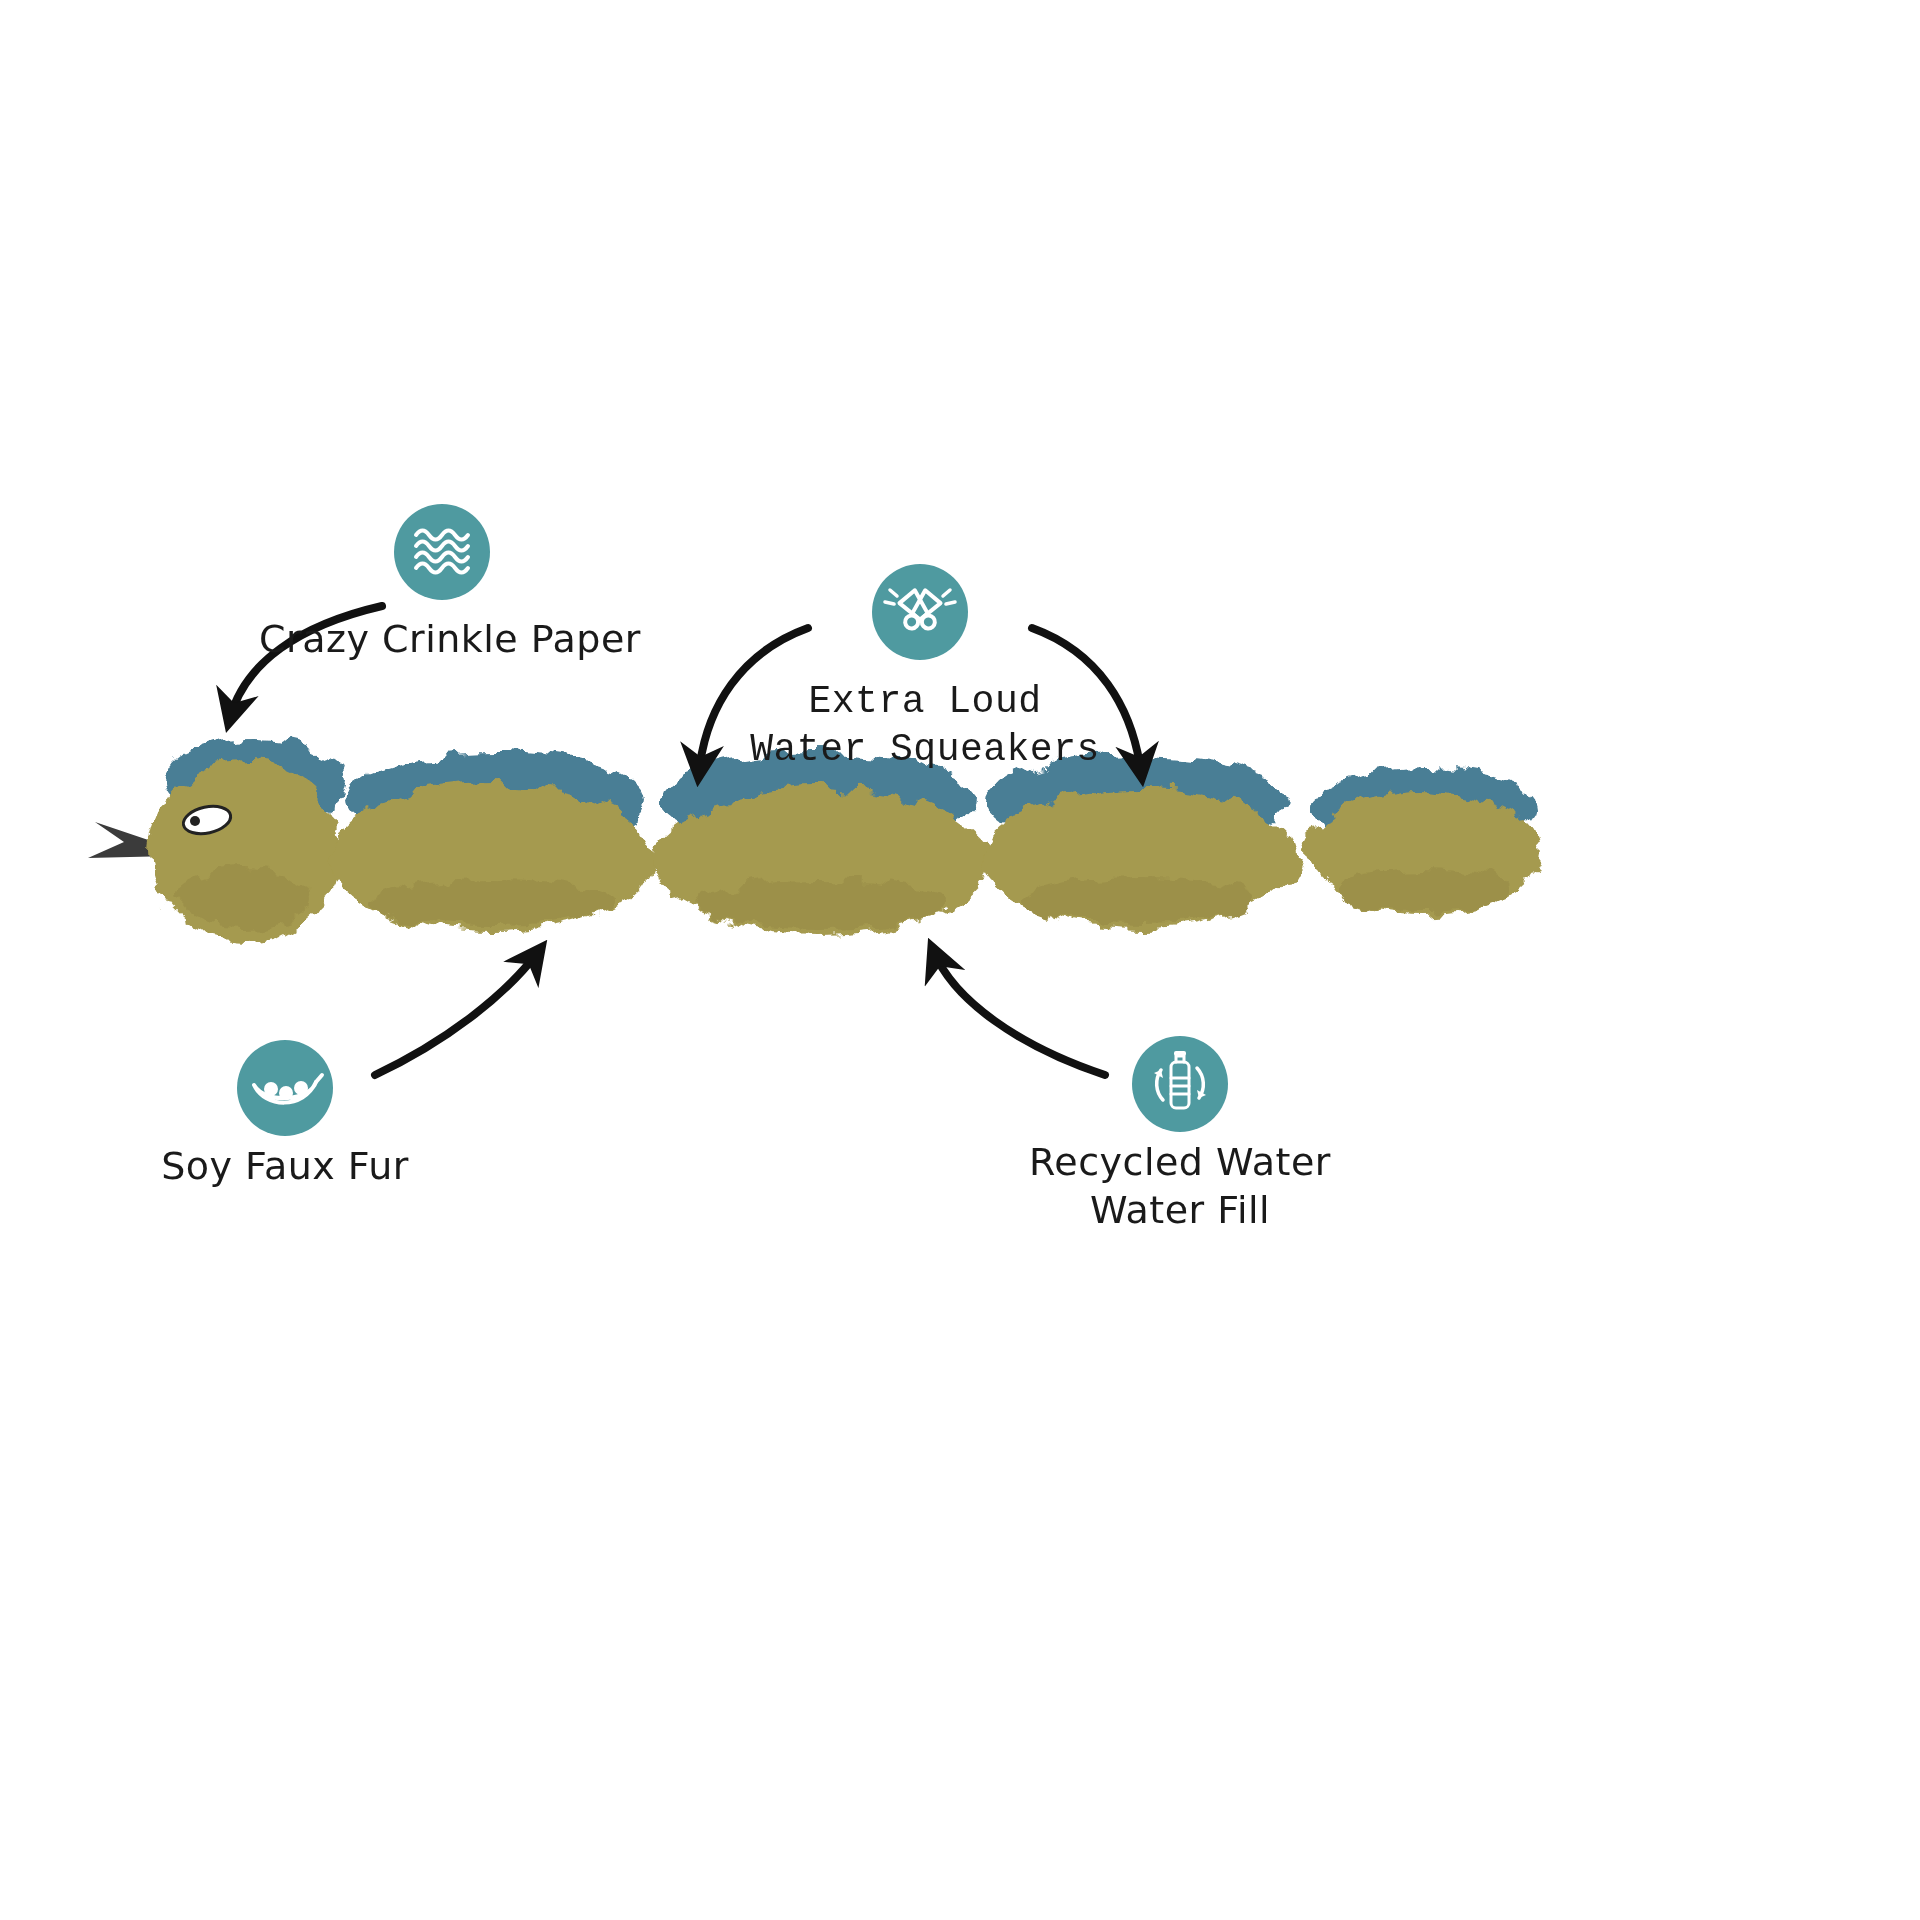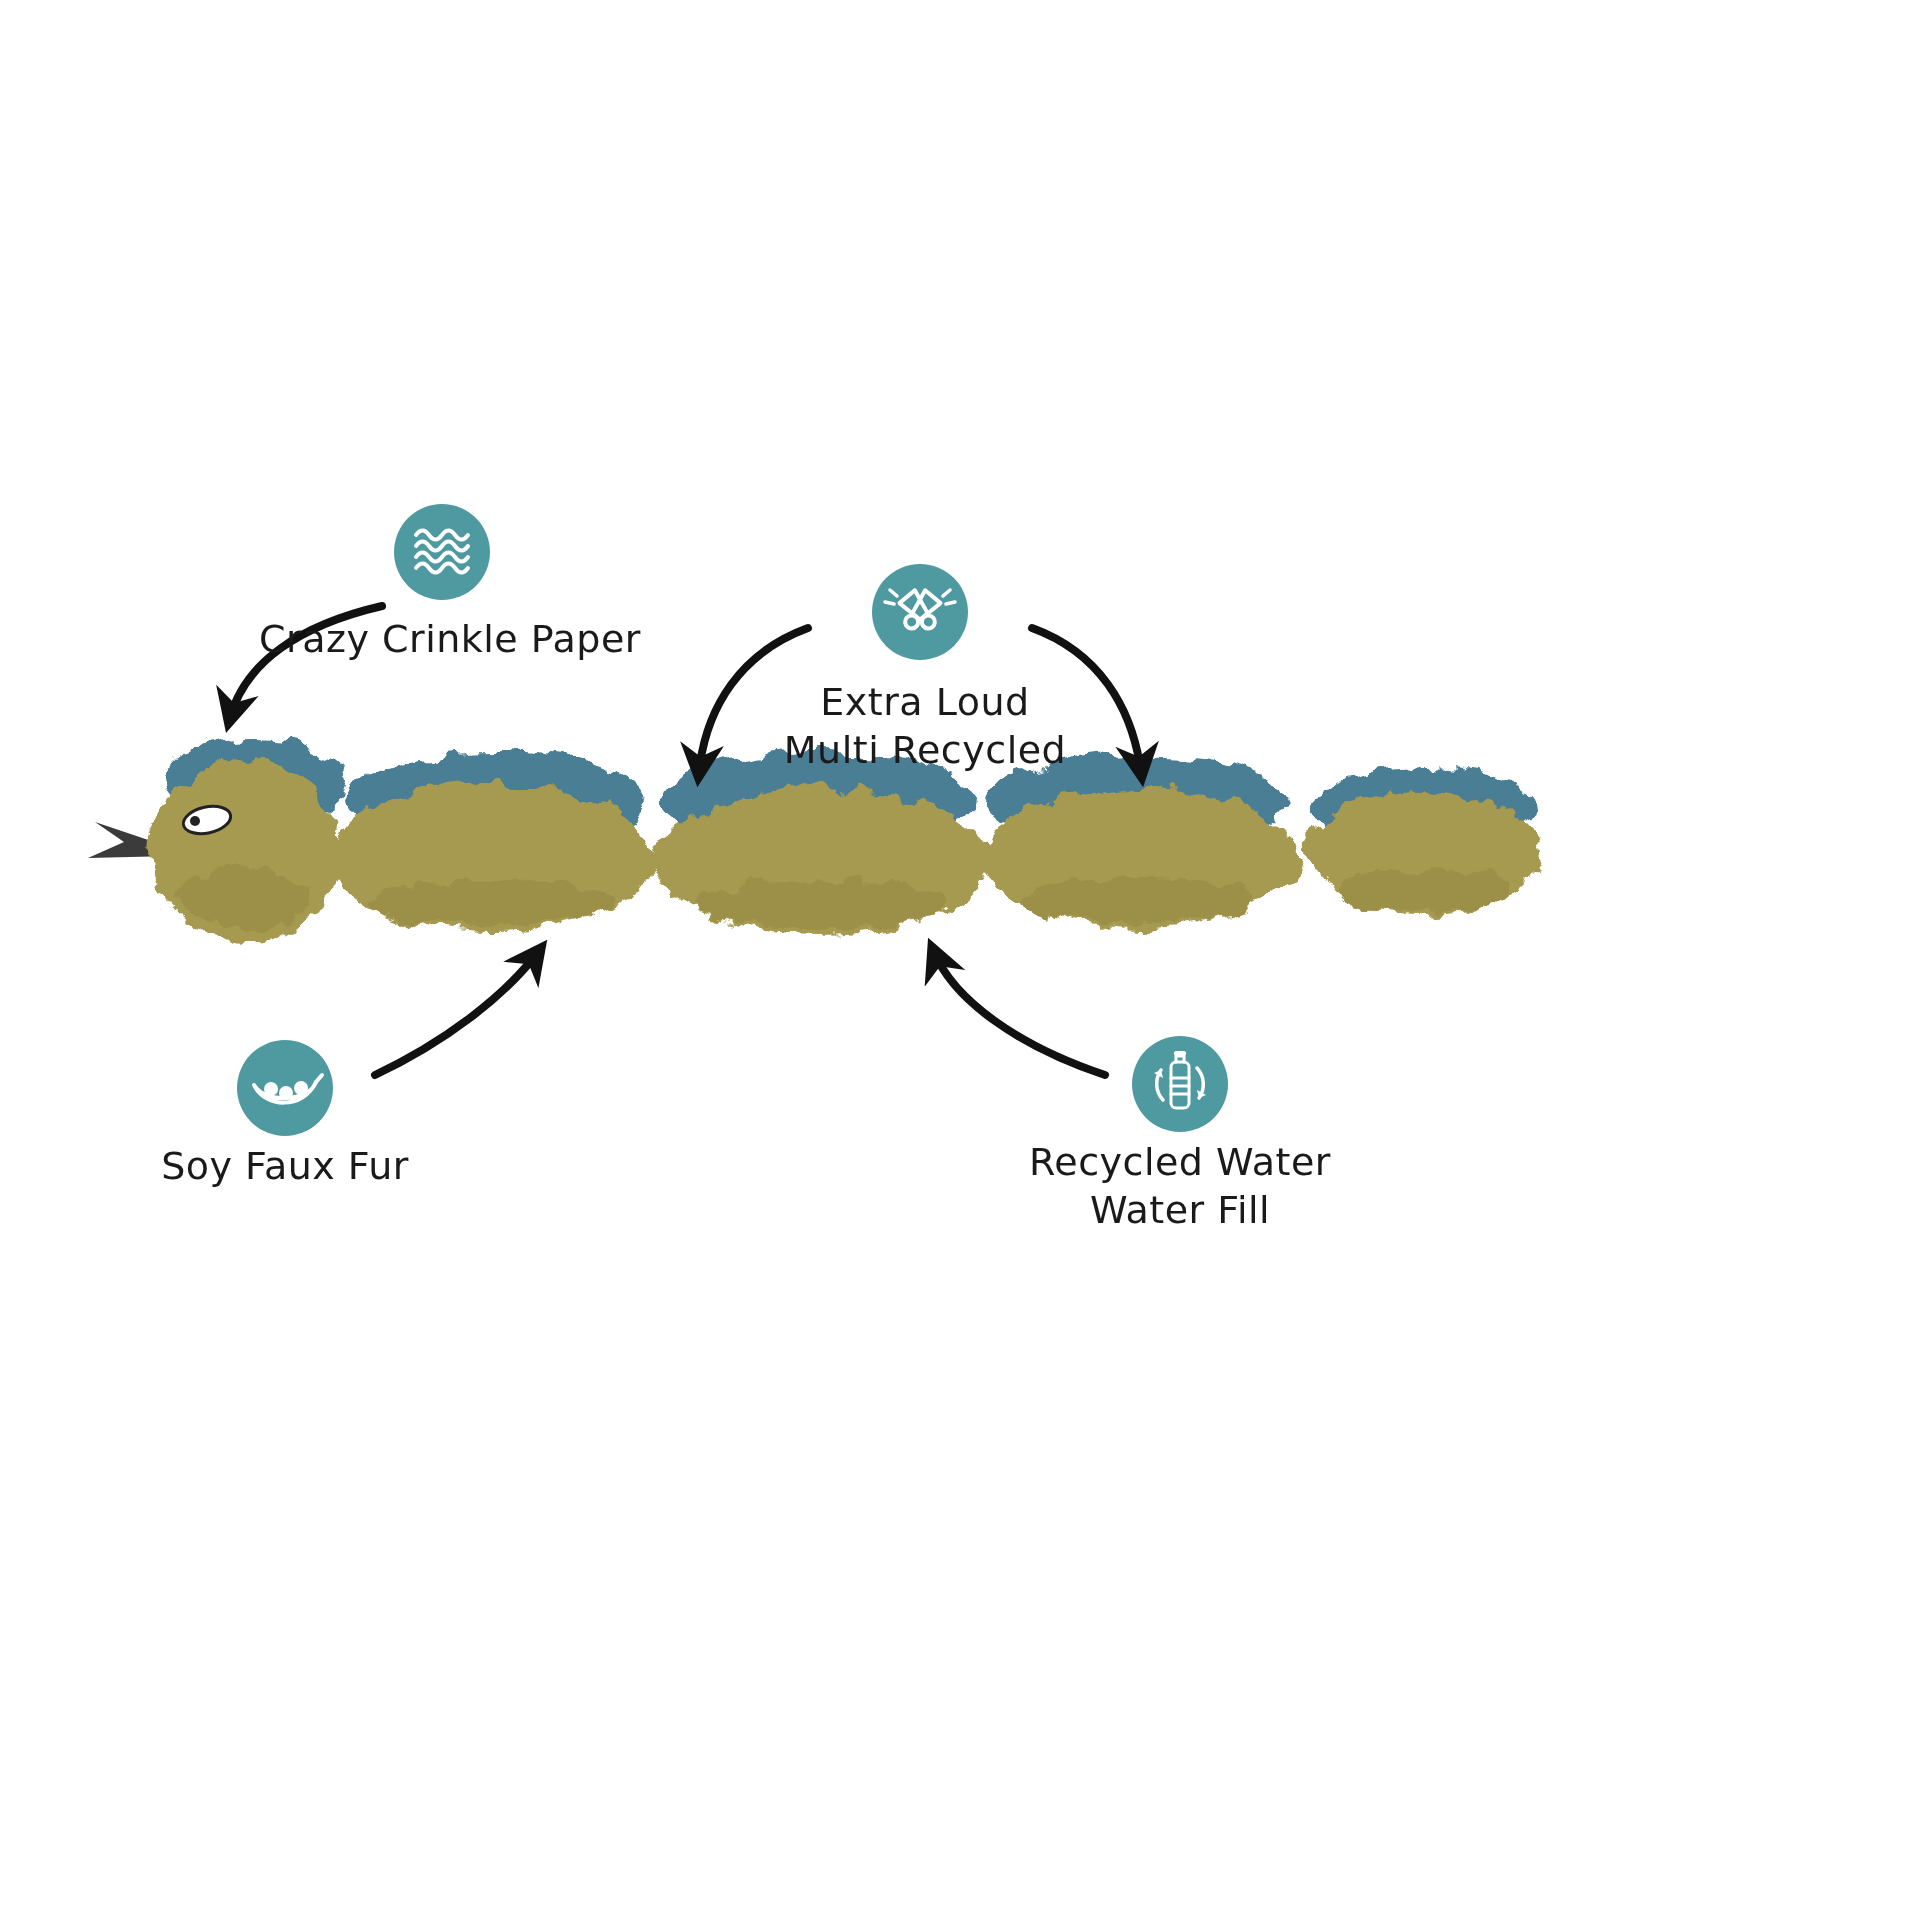--- a/index.html
+++ b/index.html
@@ -108,23 +108,23 @@
         </g>
         <g stroke-width="3.5">
           <path d="M -30 -22 L -23 -16"></path>
           <path d="M -35 -10 L -26 -8"></path>
           <path d="M 30 -22 L 23 -16"></path>
           <path d="M 35 -10 L 26 -8"></path>
         </g>
       </g>
     </svg>
   </div>
-  <div class="label" style="left:705px;top:678px;">
+  <div class="label" style="left:705px;top:678px;font-family:Liberation Mono, monospace;">
     <div>Extra Loud</div>
-    <div>Multi Recycled</div>
+    <div>Water Squeakers</div>
   </div>
 
   <div class="badge" style="left:237px;top:1040px;">
     <svg viewBox="-48 -48 96 96">
       <path class="icon-stroke" stroke-width="4" d="M -31 -3 C -20 20, 18 22, 31 -6 C 25 13, -19 17, -31 -3 Z"></path>
       <path class="icon-stroke" stroke-width="4" d="M 31 -6 L 37 -13"></path>
       <circle class="icon-fill" cx="-14" cy="1" r="7"></circle>
       <circle class="icon-fill" cx="1" cy="5" r="7"></circle>
       <circle class="icon-fill" cx="16" cy="0" r="7"></circle>
     </svg>

